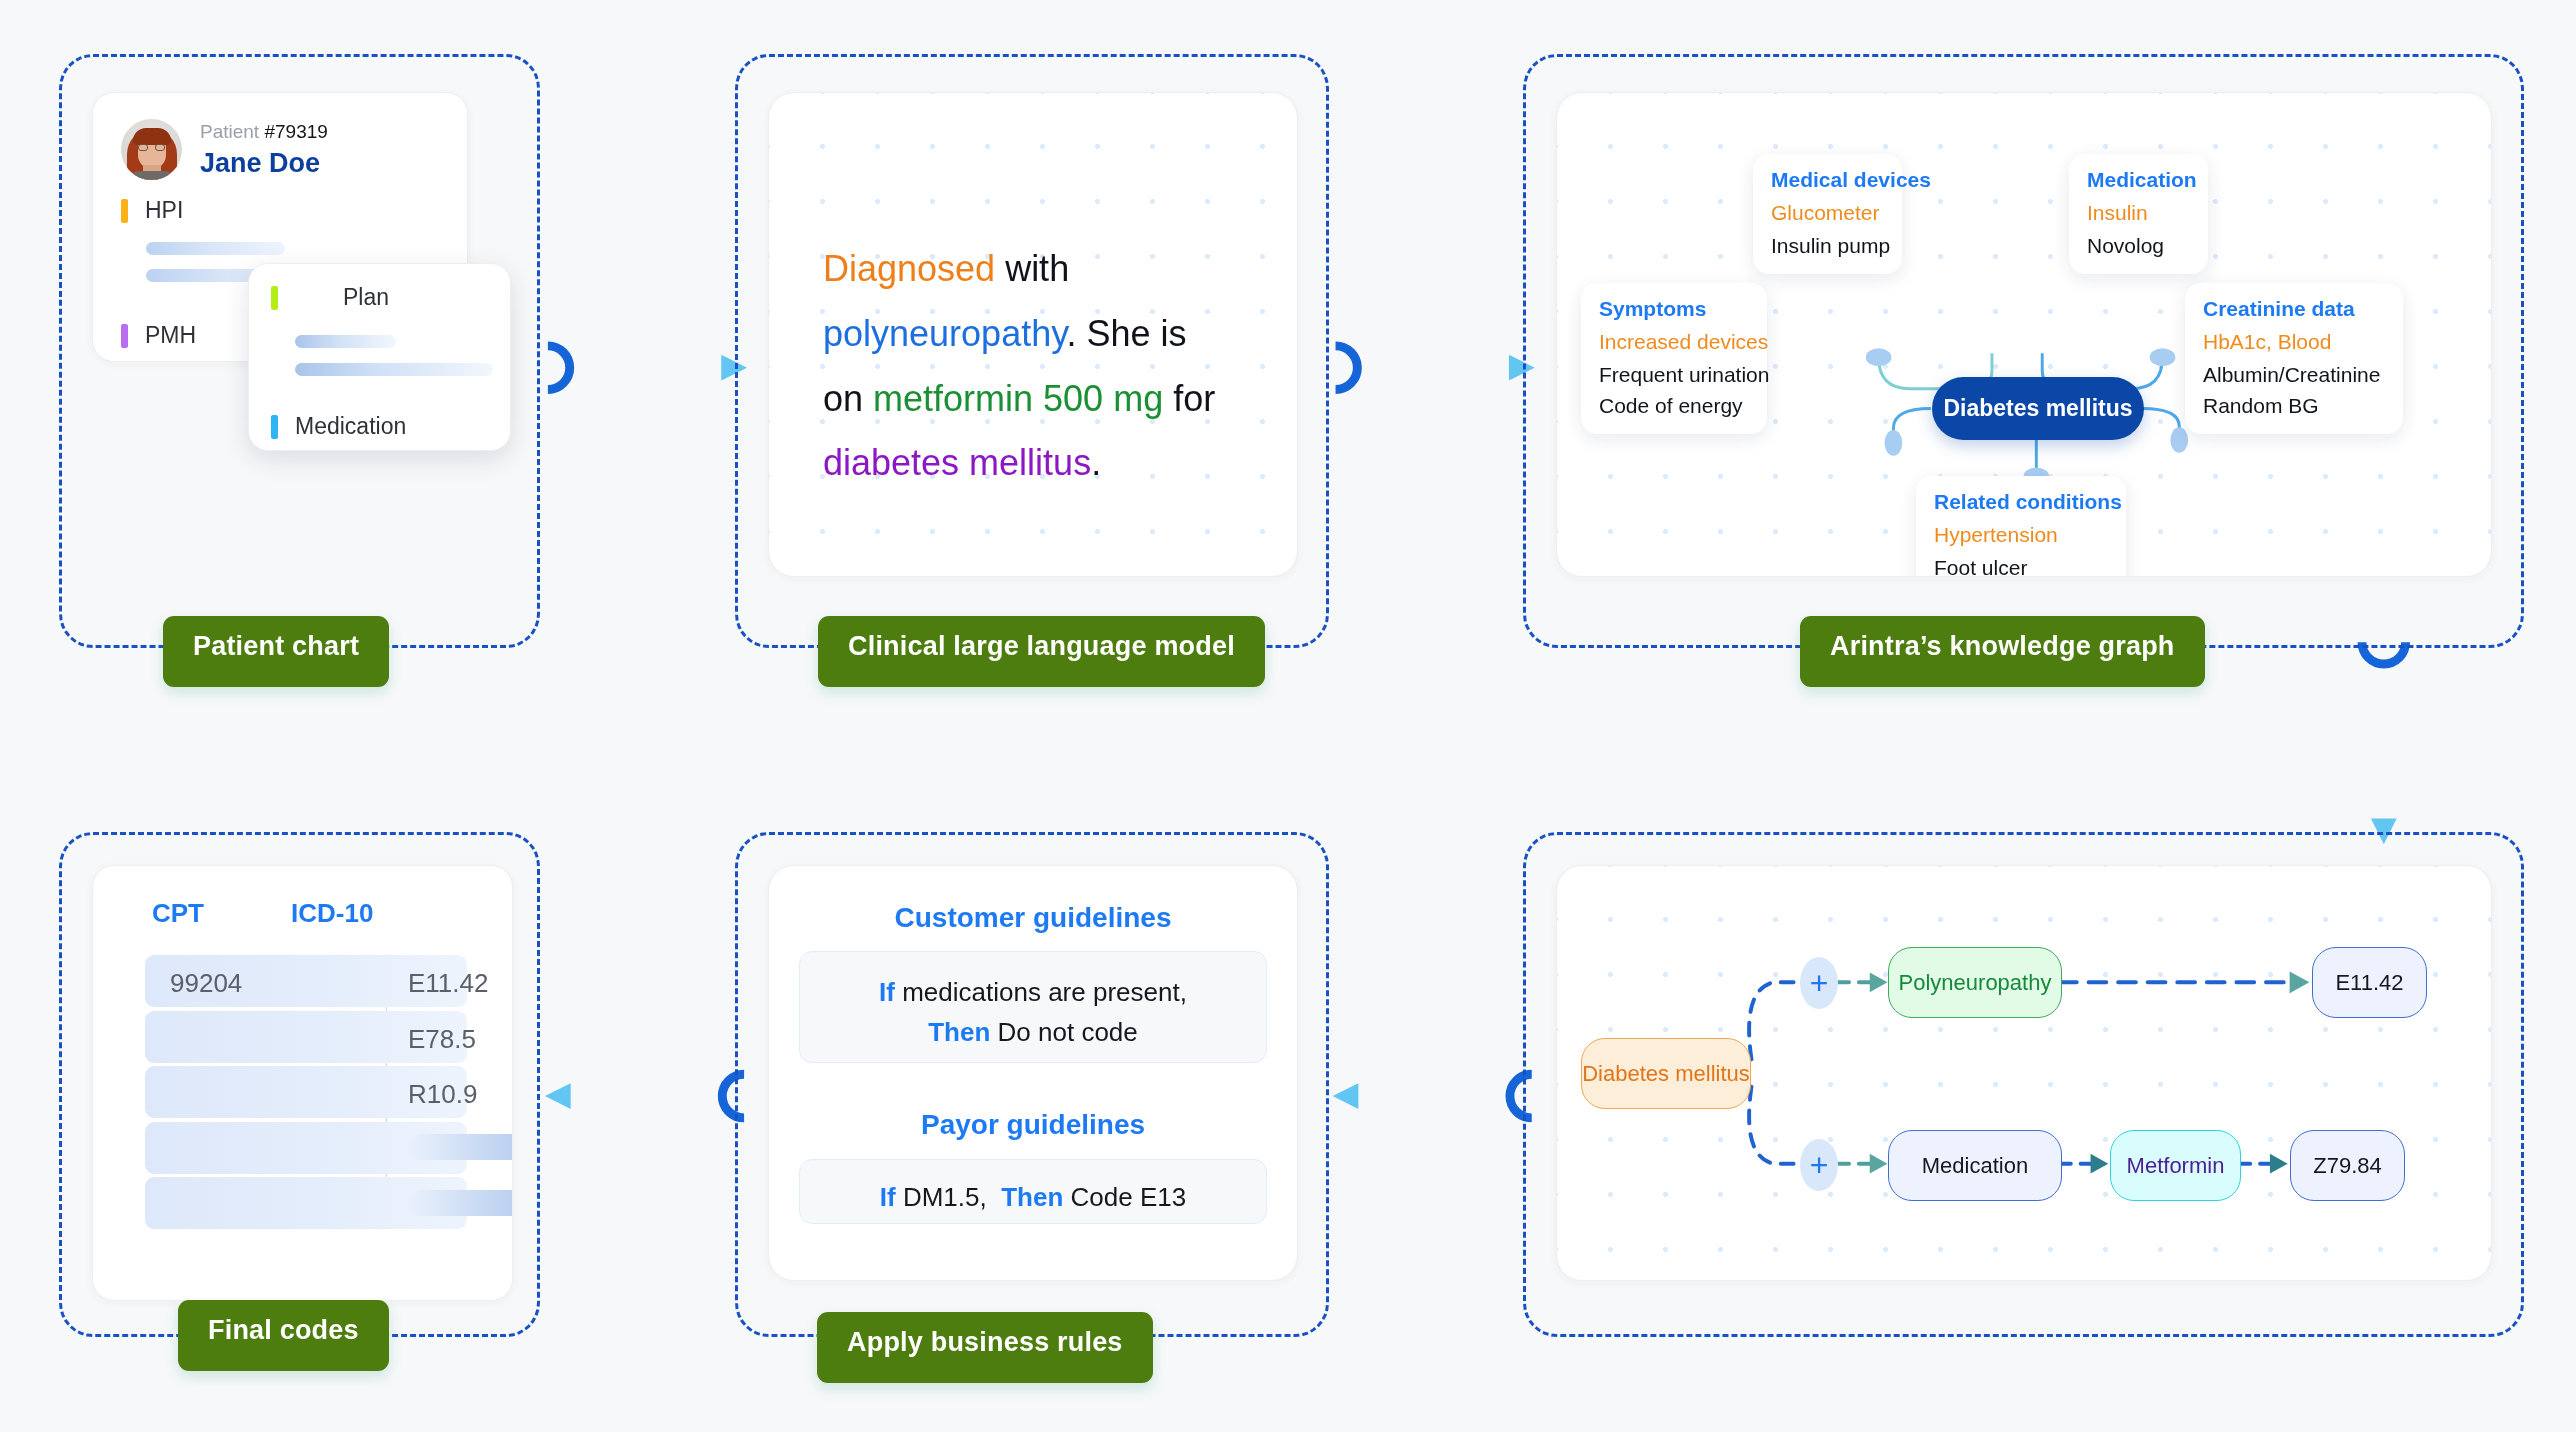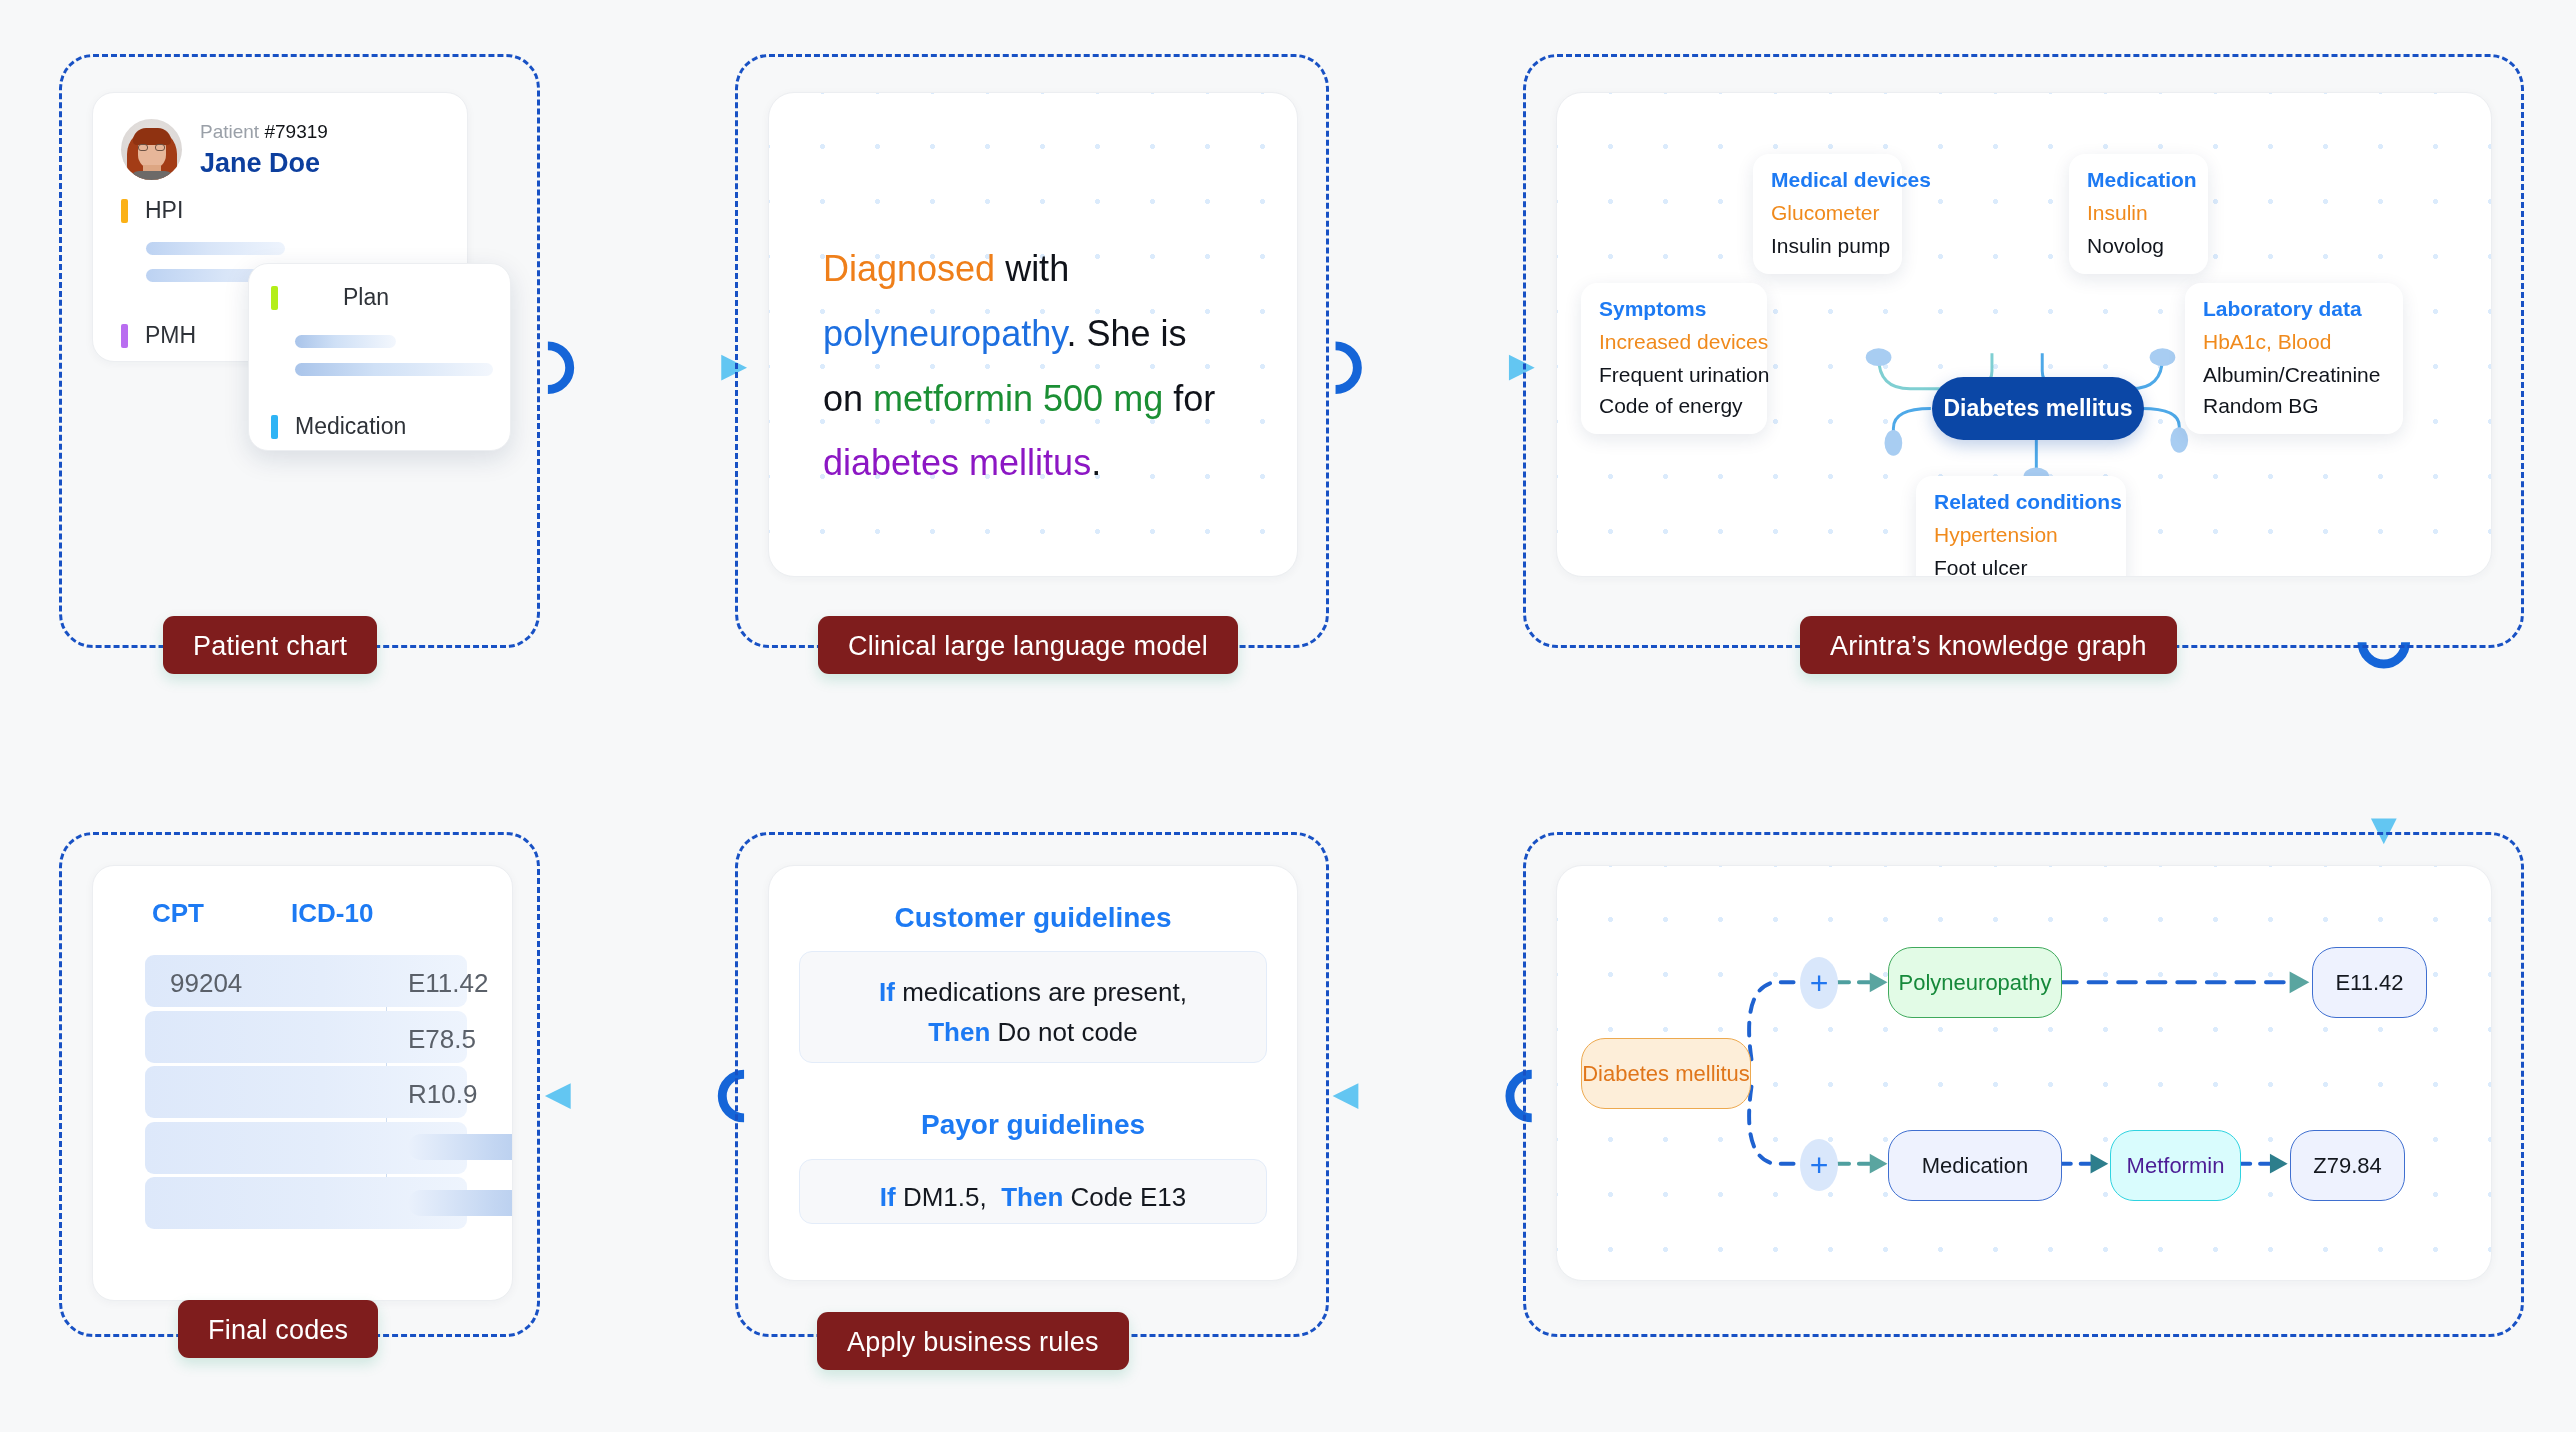--- a/index.html
+++ b/index.html
@@ -13,27 +13,27 @@
 
   
   .panel {
     position: absolute;
     border: 3px dashed #1851c4;
     border-radius: 34px;
     background: transparent;
   }
   .panel-label {
     position: absolute;
-    background: #7f1d1d;
+    background: #4d7c0f;
     color: #ffffff;
     font-size: 27px;
-    font-weight: normal;
+    font-weight: bold;
     letter-spacing: 0.2px;
     border-radius: 11px;
-    padding: 15px 30px 12px 30px;
+    padding: 15px 30px 25px 30px;
     white-space: nowrap;
     box-shadow: 0 6px 14px rgba(15,157,110,.18);
     z-index: 8;
   }
 
   
   .card {
     position: absolute;
     background: #ffffff;
     border: 1px solid #eceef1;
@@ -302,21 +302,21 @@
     </div>
 
     <div class="kgnode" style="left:24px; top:190px; width:186px;">
       <div class="h">Symptoms</div>
       <div class="o">Increased devices</div>
       <div class="n">Frequent urination</div>
       <div class="n">Code of energy</div>
     </div>
 
     <div class="kgnode" style="left:628px; top:190px; width:218px;">
-      <div class="h">Laboratory data</div>
+      <div class="h">Creatinine data</div>
       <div class="o">HbA1c, Blood</div>
       <div class="n">Albumin/Creatinine</div>
       <div class="n">Random BG</div>
     </div>
 
     <div class="kgnode" style="left:359px; top:383px; width:210px;">
       <div class="h">Related conditions</div>
       <div class="o">Hypertension</div>
       <div class="n">Foot ulcer</div>
     </div>

